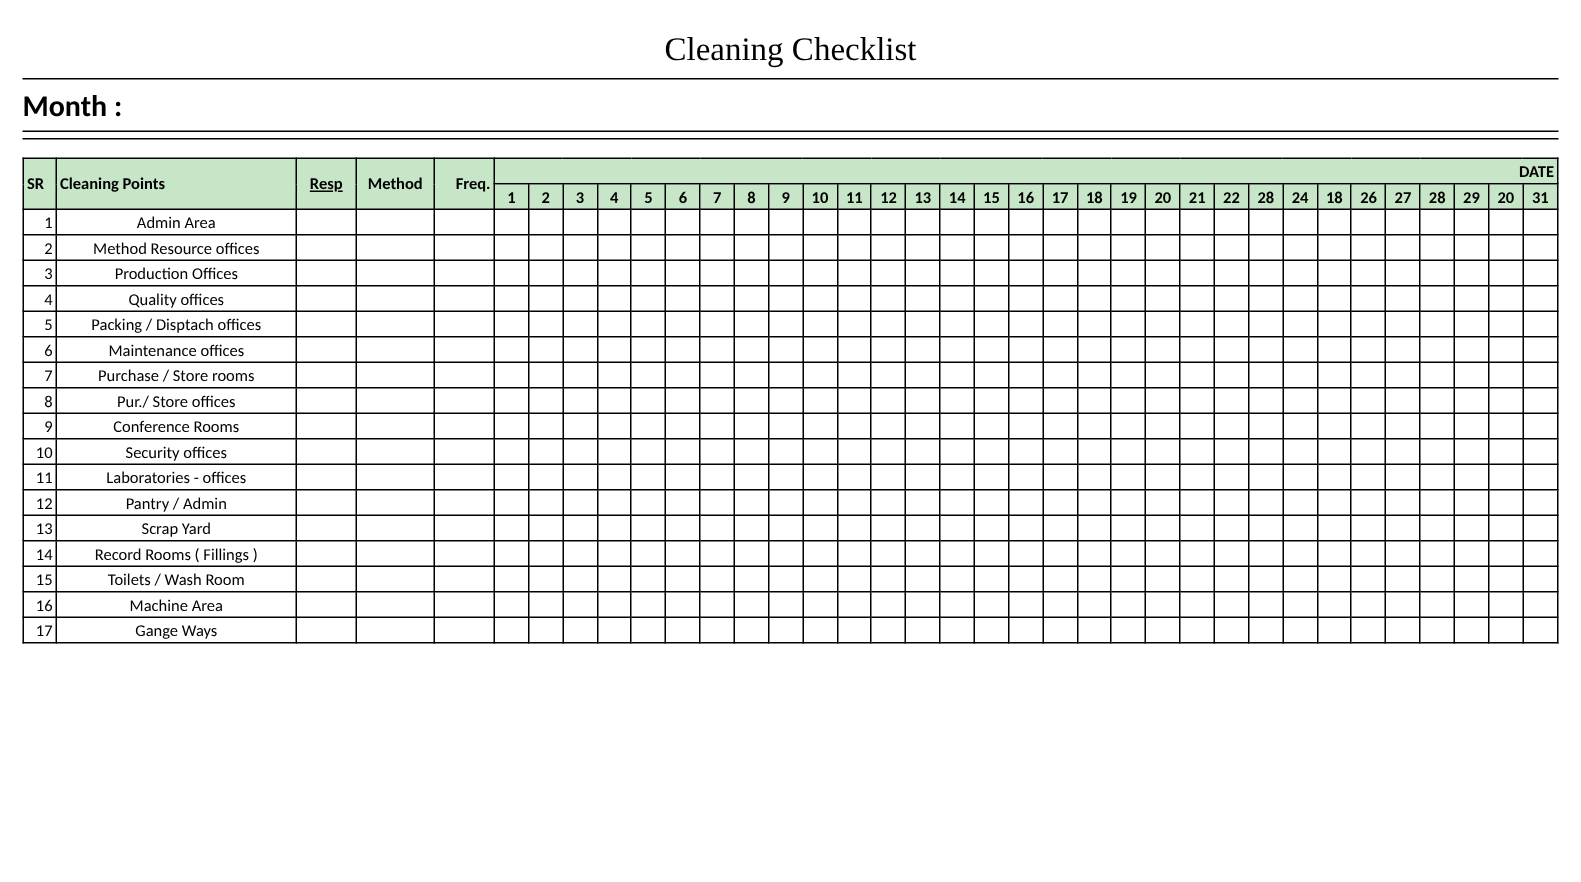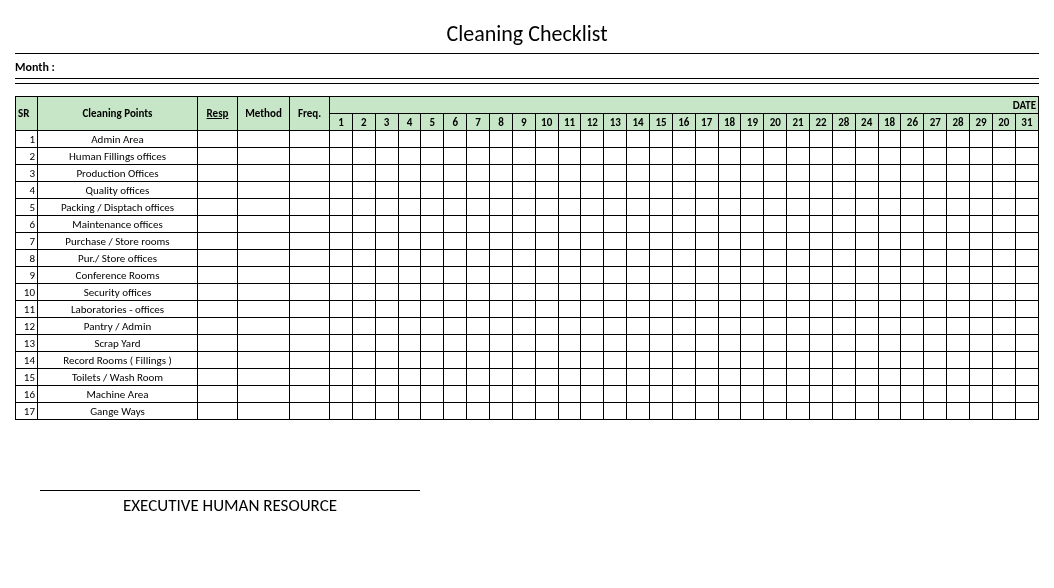--- a/index.html
+++ b/index.html
@@ -9,23 +9,24 @@
       padding: 20px 15px;
       width: 1054px;
     }
     .title {
       text-align: center;
       font-size: 22px;
       font-weight: normal;
       border-bottom: 1.5px solid #000;
       padding-bottom: 6px;
       margin-bottom: 6px;
+      font-family: Liberation Serif, serif;
     }
     .month-row {
-      font-size: 12px;
+      font-size: 20px;
       font-weight: bold;
       border-bottom: 1.5px solid #000;
       padding-bottom: 4px;
       margin-bottom: 4px;
     }
     .divider {
       border-bottom: 1.5px solid #000;
       margin-bottom: 12px;
     }
     table {
@@ -42,24 +43,24 @@
       white-space: nowrap;
     }
     th {
       background: #c7e6c7;
       font-weight: bold;
       text-align: right;
     }
     .col-sr { width: 22px; text-align: right; padding-right: 10px;}
     th.col-sr { text-align: center; }
     .col-cp { width: 160px; text-align: left; padding-left: 2px;}
-    th.col-cp { text-align: center; }
+    th.col-cp { }
     .col-resp { width: 40px; text-align: center; text-decoration: underline; }
     .col-method { width: 52px; text-align: center; }
-    .col-freq { width: 40px; text-align: center; }
+    .col-freq { width: 40px; text-align: right; }
     .col-day { width: 20px; text-align: center; }
     .td-cp { text-align: center; padding-left: 2px; margin-left: 35px; }
     .td-sr { text-align: right; padding-right: 2px; }
     .sig-row {
       display: flex;
       justify-content: space-between;
       margin-top: 70px;
       padding: 0 25px;
     }
     .sig-block {
@@ -155,21 +156,21 @@
         <td class="col-day"></td>
         <td class="col-day"></td>
         <td class="col-day"></td>
         <td class="col-day"></td>
         <td class="col-day"></td>
         <td class="col-day"></td>
         <td class="col-day"></td>
       </tr>
       <tr>
         <td class="col-sr td-sr">2</td>
-        <td class="col-cp td-cp">Human Fillings offices</td>
+        <td class="col-cp td-cp">Method Resource offices</td>
         <td class="col-resp"></td>
         <td class="col-method"></td>
         <td class="col-freq"></td>
         <td class="col-day"></td>
         <td class="col-day"></td>
         <td class="col-day"></td>
         <td class="col-day"></td>
         <td class="col-day"></td>
         <td class="col-day"></td>
         <td class="col-day"></td>
@@ -765,14 +766,13 @@
         <td class="col-day"></td>
         <td class="col-day"></td>
         <td class="col-day"></td>
         <td class="col-day"></td>
         <td class="col-day"></td>
       </tr>
     </tbody>
 </table>
 
 <div class="sig-row">
-  <div class="sig-block">EXECUTIVE HUMAN RESOURCE</div>
 </div>
 
 </body></html>

